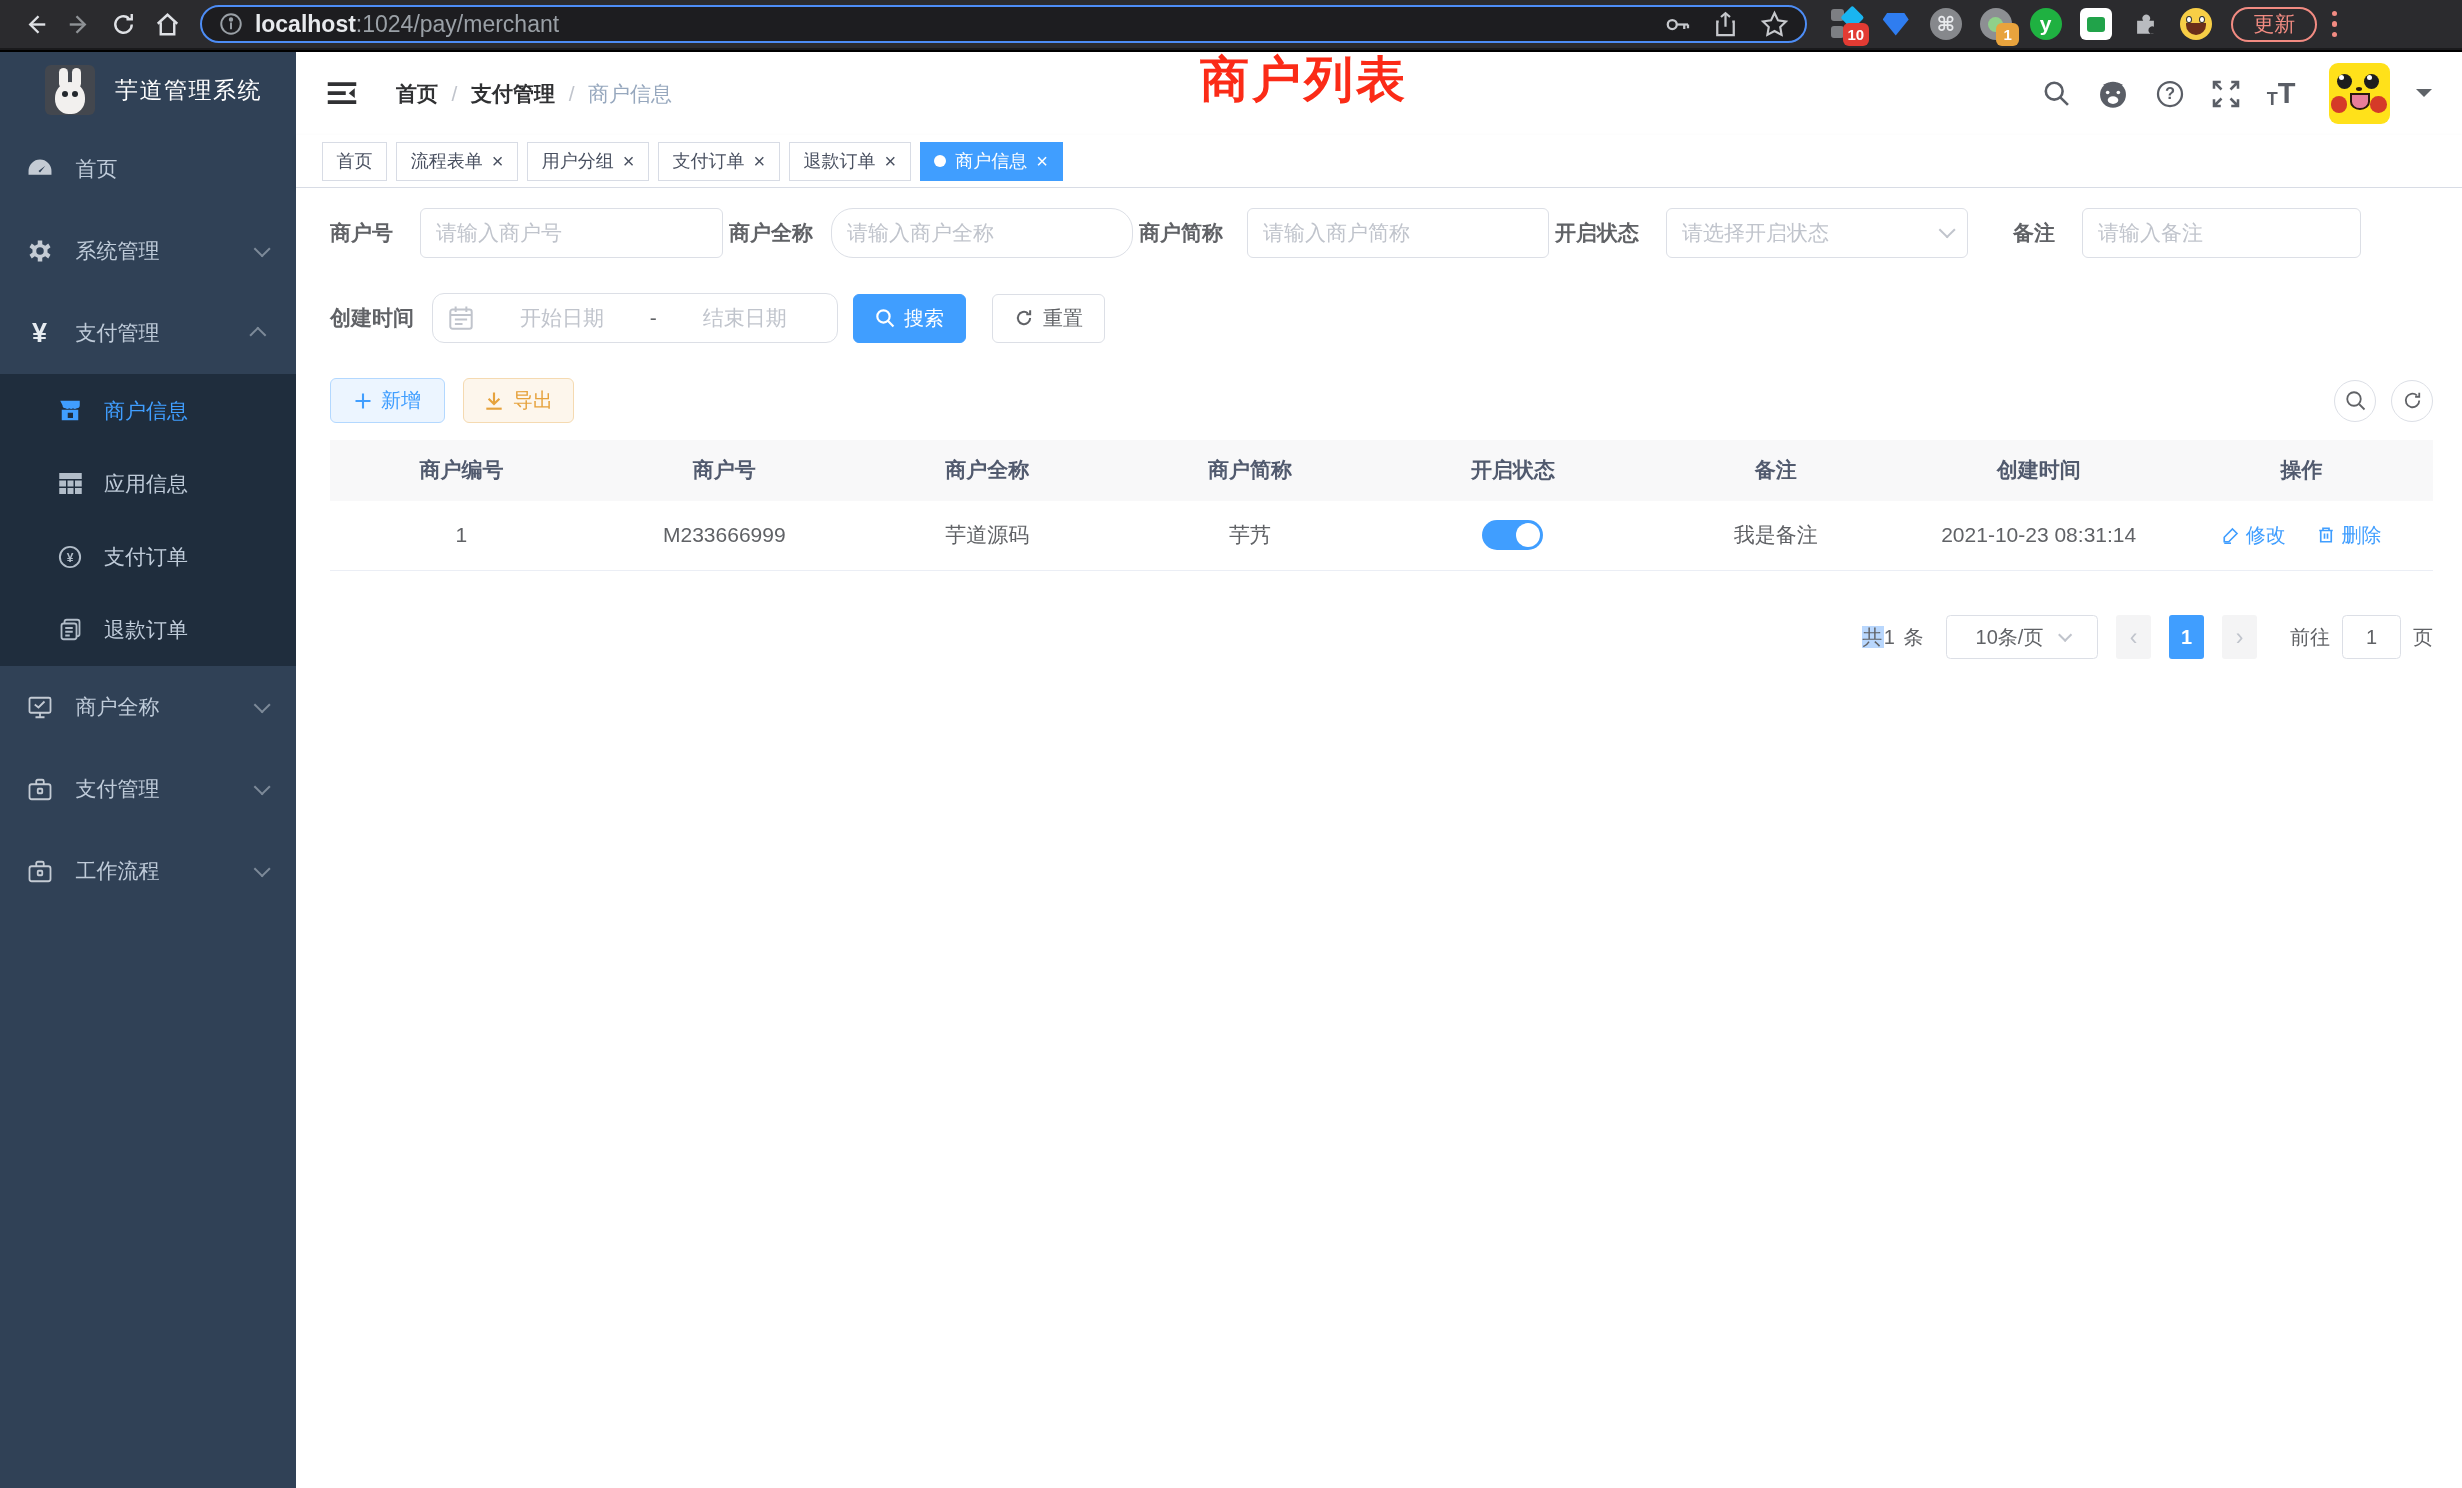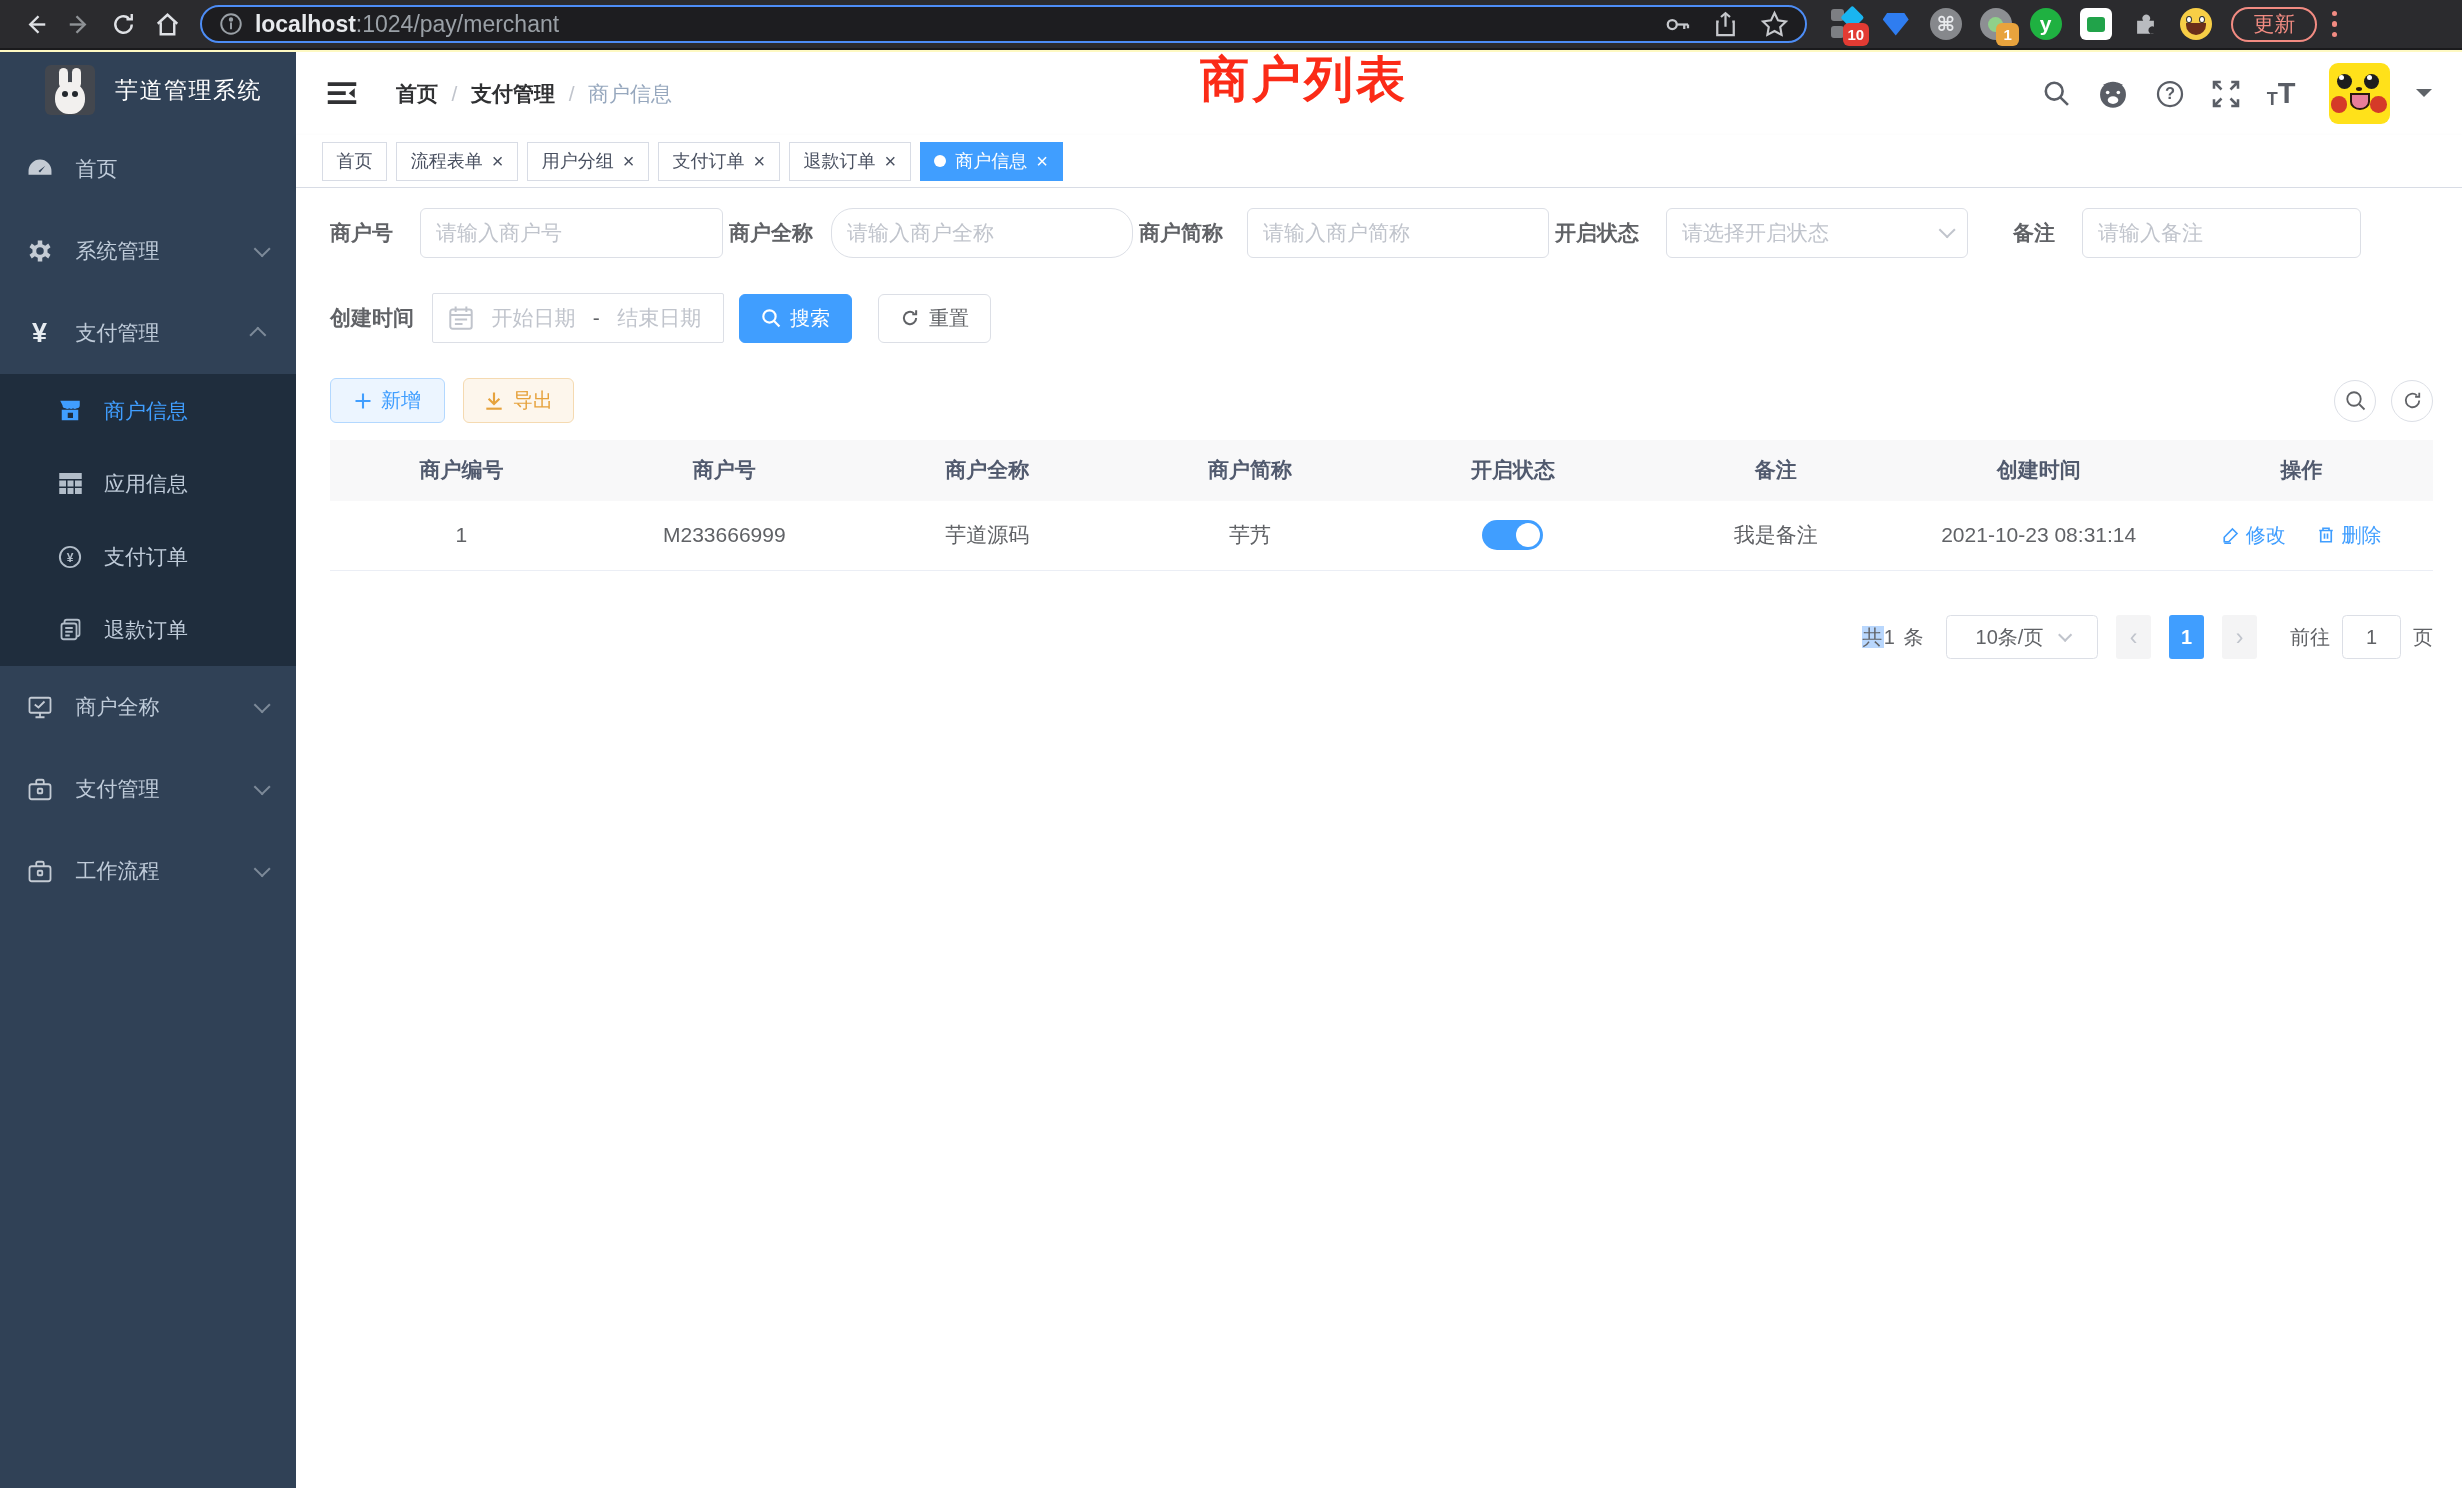--- a/index.html
+++ b/index.html
@@ -1,17 +1,17 @@
 <!DOCTYPE html>
 <html style="font-size:12px"><head>
 <meta charset="utf-8">
 <style>
   * { margin:0; padding:0; box-sizing:border-box; }
   html,body { font-family:"Liberation Sans","DejaVu Sans",sans-serif; }
-  .screen { position:relative; width:2462px; height:1489px; background:#fef9c3; overflow:hidden; }
+  .screen { position:relative; width:2462px; height:1489px; background:#000000; overflow:hidden; }
 
   
   .chrome { position:absolute; top:0; left:0; width:2462px; height:50px;
     background:#2b2b2e; border-bottom:2.3px solid #1a1a1c;
     display:flex; align-items:center; padding:0 13.6px; }
   .nav-btn { width:44px; height:44px; display:flex; align-items:center; justify-content:center; flex:0 0 auto; }
   .url-pill { height:38px; width:1607px; margin-left:10.6px; background:#1d1d20;
     border:2.3px solid #4d8df6; border-radius:20.5px; display:flex; align-items:center;
     padding:0 16.7px; flex:0 0 auto; }
   .url-text { font-size:23px; margin-left:12px; white-space:nowrap; flex:1 1 auto; }
@@ -98,21 +98,21 @@
   
   .content { flex:1 1 auto; padding:20px 29px 0 34px; background:#fff; min-width:0; }
   .filter-row { display:flex; align-items:center; margin-bottom:35px; }
   .f-label { font-size:21px; color:#606266; font-weight:600; margin-right:27px; white-space:nowrap; }
   .f-input { height:50px; border:1.5px solid #dcdfe6; border-radius:6px; padding:0 15px; font-size:21px;
     color:#606266; background:#fff; outline:none; }
   .f-input::placeholder { color:#c0c4cc; }
   .f-item { display:flex; align-items:center; margin-right:6px; }
   .select-wrap { position:relative; }
   .select-wrap .chev { position:absolute; right:16.7px; top:18px; border-color:#c0c4cc; }
-  .range-input { height:50px; width:292px; border:1.5px solid #dcdfe6; border-radius:2px; display:flex;
+  .range-input { height:50px; width:406px; border:1.5px solid #dcdfe6; border-radius:12px; display:flex;
     align-items:center; padding:0 15px; gap:10.6px; color:#c0c4cc; font-size:21px; }
   .range-input .ph { flex:1; text-align:center; }
   .range-sep { color:#606266; }
   .btn { height:49px; border-radius:6px; font-size:20px; display:inline-flex; align-items:center;
     justify-content:center; gap:9px; cursor:pointer; border:1.5px solid transparent; padding:0 21px; }
   .btn-primary { background:#409eff; border-color:#409eff; color:#fff; margin-left:15px; }
   .btn-plain { background:#fff; border-color:#dcdfe6; color:#606266; margin-left:26px; }
   .toolbar { display:flex; align-items:center; margin-top:7.6px; margin-bottom:16.7px; }
   .btn-add { height:45px; background:#ecf5ff; border-color:#b3d8ff; color:#409eff; padding:0 23px; }
   .btn-export { height:45px; background:#fdf6ec; border-color:#f5dab1; color:#e6a23c; padding:0 20px; margin-left:18px; }

